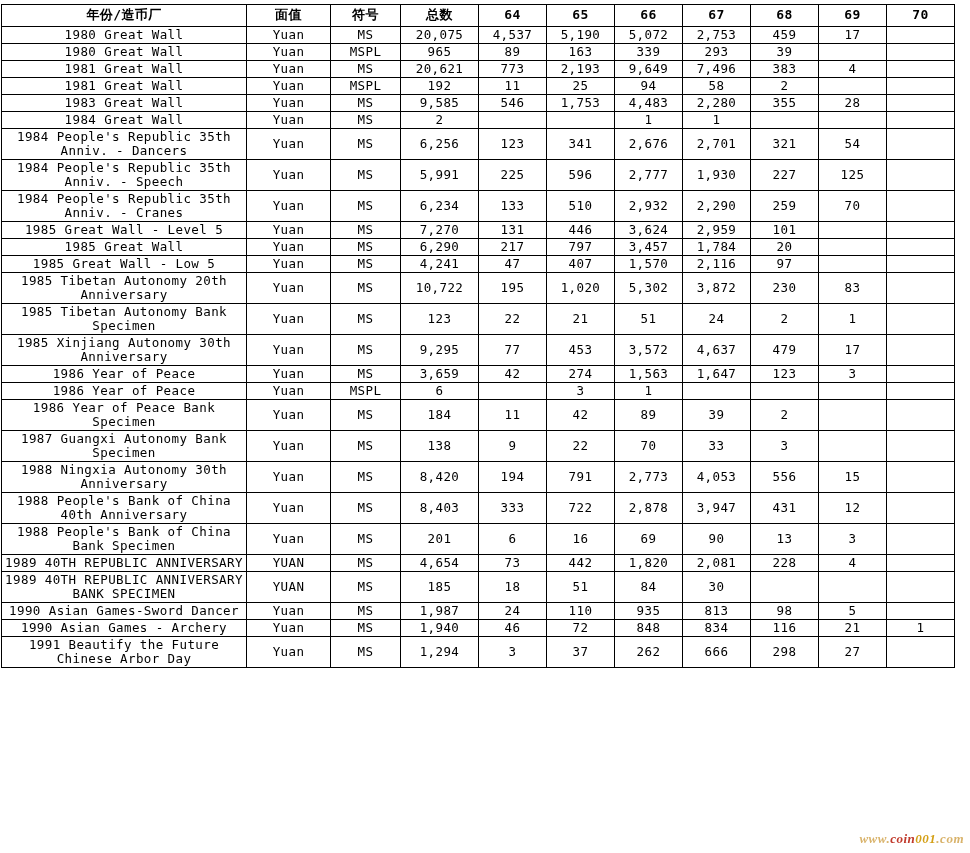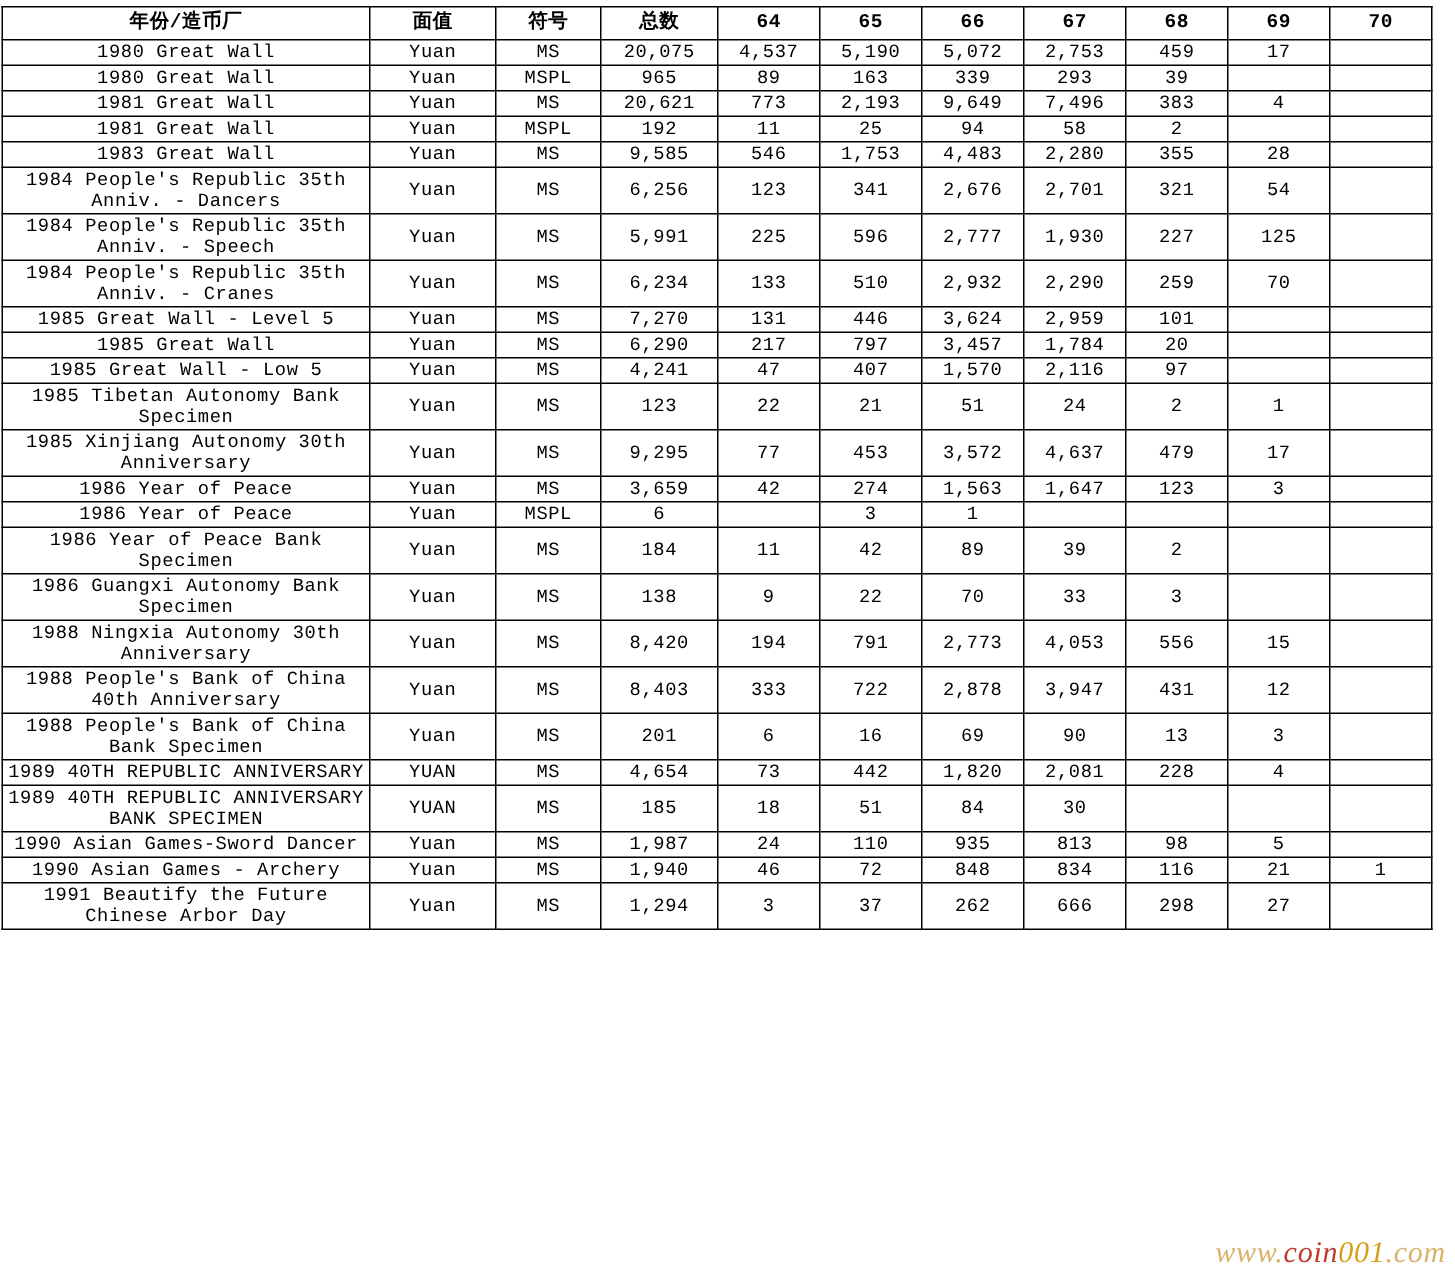--- a/index.html
+++ b/index.html
@@ -18,21 +18,20 @@
     position: relative;
     width: 970px;
     height: 853px;
     box-sizing: border-box;
     padding: 4px 1px 0 1px;
   }
   table.coin-table {
     border-collapse: collapse;
     width: 816px;
     table-layout: fixed;
-    font-family: Liberation Mono, monospace;
   }
   table.coin-table td, table.coin-table th {
     border: 1px solid #000000;
     font-size: 12.5px;
     line-height: 1.12;
     padding: 1px 2px;
     text-align: center;
     vertical-align: middle;
     font-weight: normal;
     letter-spacing: 0.4px;
@@ -52,22 +51,22 @@
   td.name-cell {
     text-align: center;
     padding: 2px 3px;
     margin-left: 28px;
   }
   .wm {
     position: absolute;
     right: 6px;
     bottom: 6px;
     font-family: "Liberation Serif", serif;
-    font-size: 20px;
-    font-weight: normal;
+    font-size: 13px;
+    font-weight: bold;
     font-style: italic;
     color: #d9b36b;
     letter-spacing: 0.5px;
     pointer-events: none;
   }
   .wm .c1 { color: #c0392b; }
   .wm .c2 { color: #d4a017; }
 </style>
 </head>
 <body>
@@ -162,20 +161,33 @@
           <td>9,585</td>
           <td>546</td>
           <td>1,753</td>
           <td>4,483</td>
           <td>2,280</td>
           <td>355</td>
           <td>28</td>
           <td></td>
         </tr>
         <tr>
+          <td class="name-cell">1984 Great Wall</td>
+          <td>Yuan</td>
+          <td>MS</td>
+          <td>2</td>
+          <td></td>
+          <td></td>
+          <td>1</td>
+          <td>1</td>
+          <td></td>
+          <td></td>
+          <td></td>
+        </tr>
+        <tr>
           <td class="name-cell">1984 People's Republic 35th Anniv. - Dancers</td>
           <td>Yuan</td>
           <td>MS</td>
           <td>6,256</td>
           <td>123</td>
           <td>341</td>
           <td>2,676</td>
           <td>2,701</td>
           <td>321</td>
           <td>54</td>
@@ -240,20 +252,33 @@
           <td>4,241</td>
           <td>47</td>
           <td>407</td>
           <td>1,570</td>
           <td>2,116</td>
           <td>97</td>
           <td></td>
           <td></td>
         </tr>
         <tr>
+          <td class="name-cell">1985 Tibetan Autonomy 20th Anniversary</td>
+          <td>Yuan</td>
+          <td>MS</td>
+          <td>10,722</td>
+          <td>195</td>
+          <td>1,020</td>
+          <td>5,302</td>
+          <td>3,872</td>
+          <td>230</td>
+          <td>83</td>
+          <td></td>
+        </tr>
+        <tr>
           <td class="name-cell">1985 Tibetan Autonomy Bank Specimen</td>
           <td>Yuan</td>
           <td>MS</td>
           <td>123</td>
           <td>22</td>
           <td>21</td>
           <td>51</td>
           <td>24</td>
           <td>2</td>
           <td>1</td>
@@ -305,21 +330,21 @@
           <td>184</td>
           <td>11</td>
           <td>42</td>
           <td>89</td>
           <td>39</td>
           <td>2</td>
           <td></td>
           <td></td>
         </tr>
         <tr>
-          <td class="name-cell">1986 Guangxi Autonomy Bank Specimen</td>
+          <td class="name-cell">1987 Guangxi Autonomy Bank Specimen</td>
           <td>Yuan</td>
           <td>MS</td>
           <td>138</td>
           <td>9</td>
           <td>22</td>
           <td>70</td>
           <td>33</td>
           <td>3</td>
           <td></td>
           <td></td>

